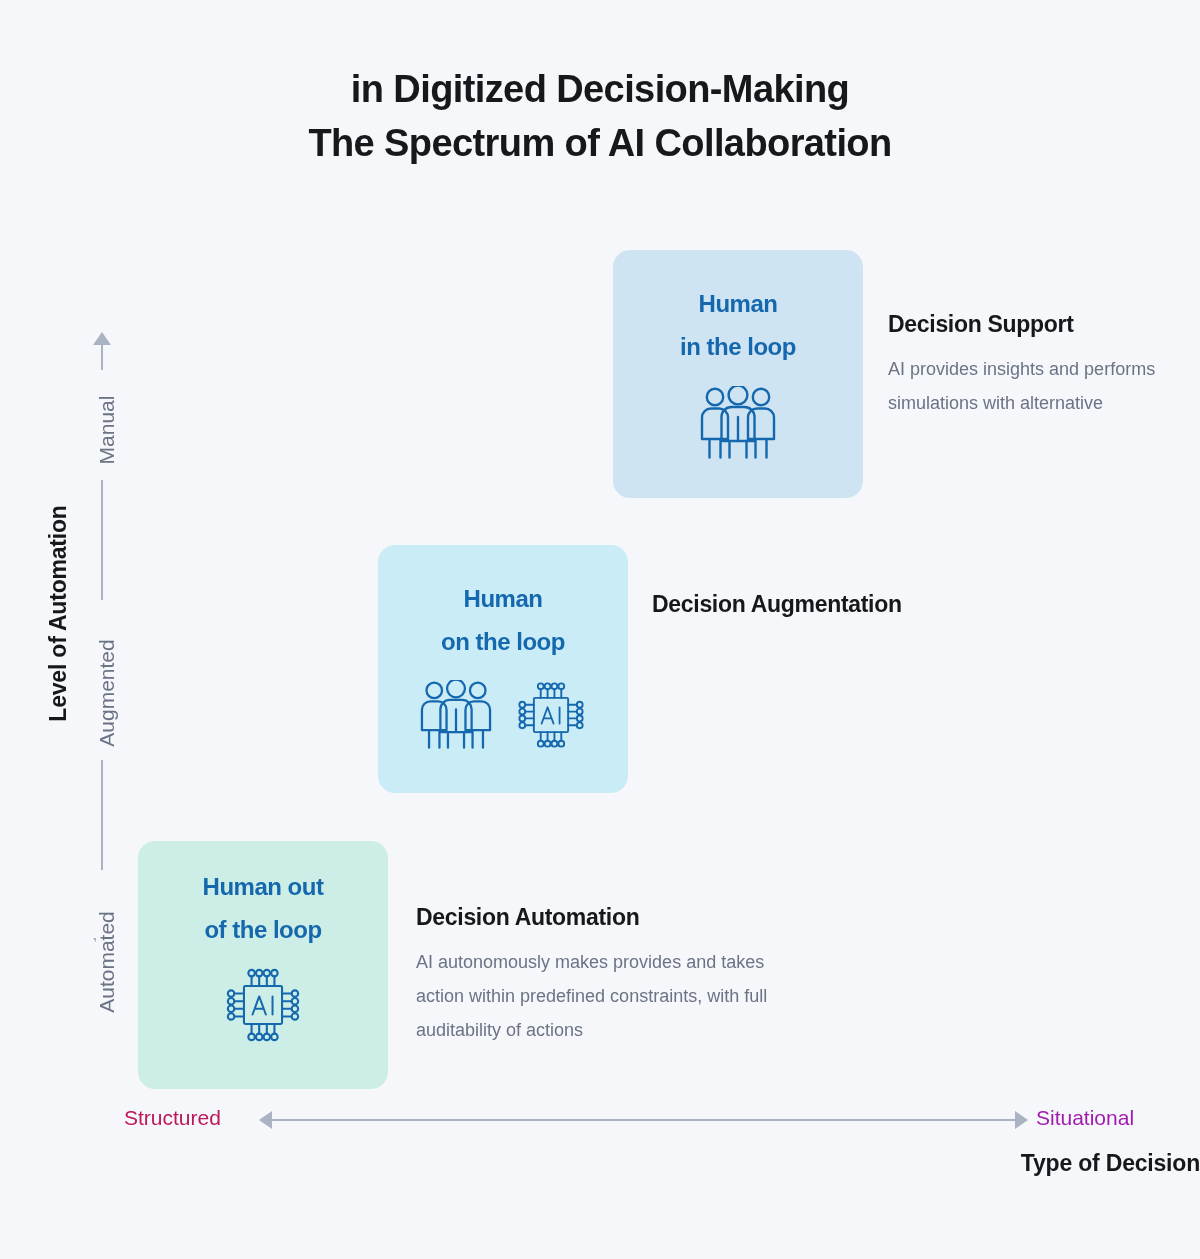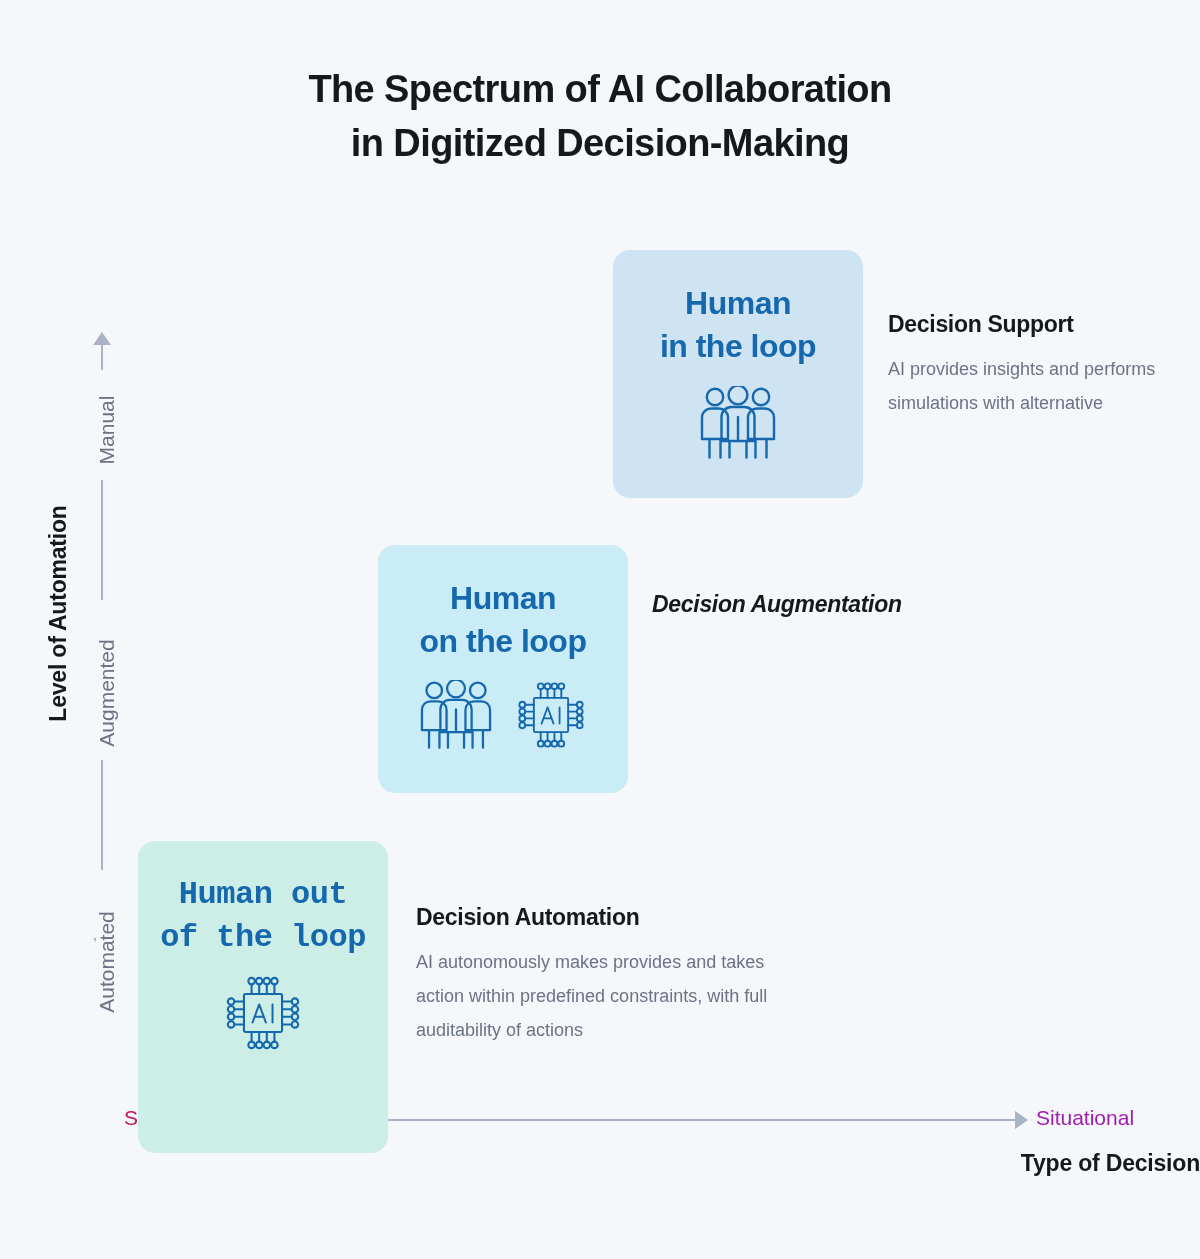--- a/index.html
+++ b/index.html
@@ -153,21 +153,21 @@
 
   
   .card {
     position: absolute;
     border-radius: 17px;
     display: flex;
     flex-direction: column;
     align-items: center;
   }
   .card-title {
-    font-size: 32px;
+    font-size: 24px;
     font-weight: bold;
     color: #1568ad;
     text-align: center;
     line-height: 43px;
     letter-spacing: -0.5px;
     white-space: pre-line;
   }
   .card-icons {
     display: flex;
     align-items: center;
@@ -190,22 +190,22 @@
   .desc-body {
     font-size: 18px;
     color: #6b7385;
     line-height: 34px;
   }
 </style>
 </head>
 <body>
 
 <div class="title-block">
+  <div class="title-line">in Digitized Decision-Making</div>
   <div class="title-line">The Spectrum of AI Collaboration</div>
-  <div class="title-line">in Digitized Decision-Making</div>
 </div>
 
 <div class="plot">
 
   <div class="y-axis-line"></div>
   <div class="y-arrow-up"></div>
   <div class="y-arrow-down"></div>
 
   <div class="y-gap" style="top:370px;height:110px;"></div>
   <div class="y-gap" style="top:600px;height:160px;"></div>
@@ -286,25 +286,25 @@
           <circle cx="75.5" cy="30" r="3.4"></circle>
             <circle cx="75.5" cy="38" r="3.4"></circle>
           <circle cx="75.5" cy="46" r="3.4"></circle>
             <circle cx="75.5" cy="54" r="3.4"></circle>
           <path d="M31 52l7-19 7 19M33.4 46h9.2M52 33v19" stroke-width="2.1"></path>
         </svg>
       </span>
     </div>
   </div>
 
-  <div class="desc" style="left:652px; top:561px; width:400px;font-style:italic;">
+  <div class="desc" style="left:652px; top:561px; width:400px;">
     <div class="desc-title">Decision Augmentation</div>
   </div>
 
-  <div class="card" style="left:138px; top:841px; width:250px; height:312px; padding-top:32px; background:#cdeee7;font-family:Liberation Mono, monospace;">
+  <div class="card" style="left:138px; top:841px; width:250px; height:248px; padding-top:24px; background:#cdeee7;">
     <div class="card-title">Human out
 of the loop</div>
     <div class="card-icons" style="margin-top:14px;">
       <span>
         <svg width="80" height="80" viewBox="0 0 84 84" fill="none" stroke="#1568ad" stroke-width="2.2" stroke-linecap="round" stroke-linejoin="round">
           <rect x="22" y="22" width="40" height="40" rx="1.5"></rect>
           <path d="M30 22V12M38 22V12M46 22V12M54 22V12"></path>
           <circle cx="30" cy="8.5" r="3.4"></circle>
             <circle cx="38" cy="8.5" r="3.4"></circle>
           <circle cx="46" cy="8.5" r="3.4"></circle>

